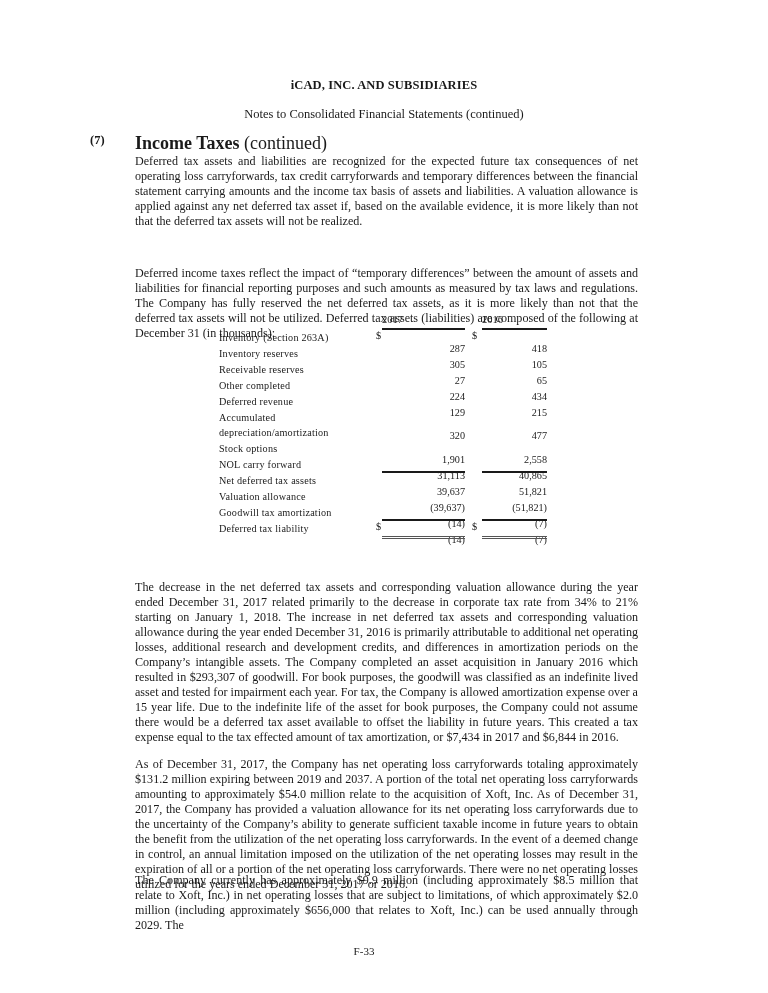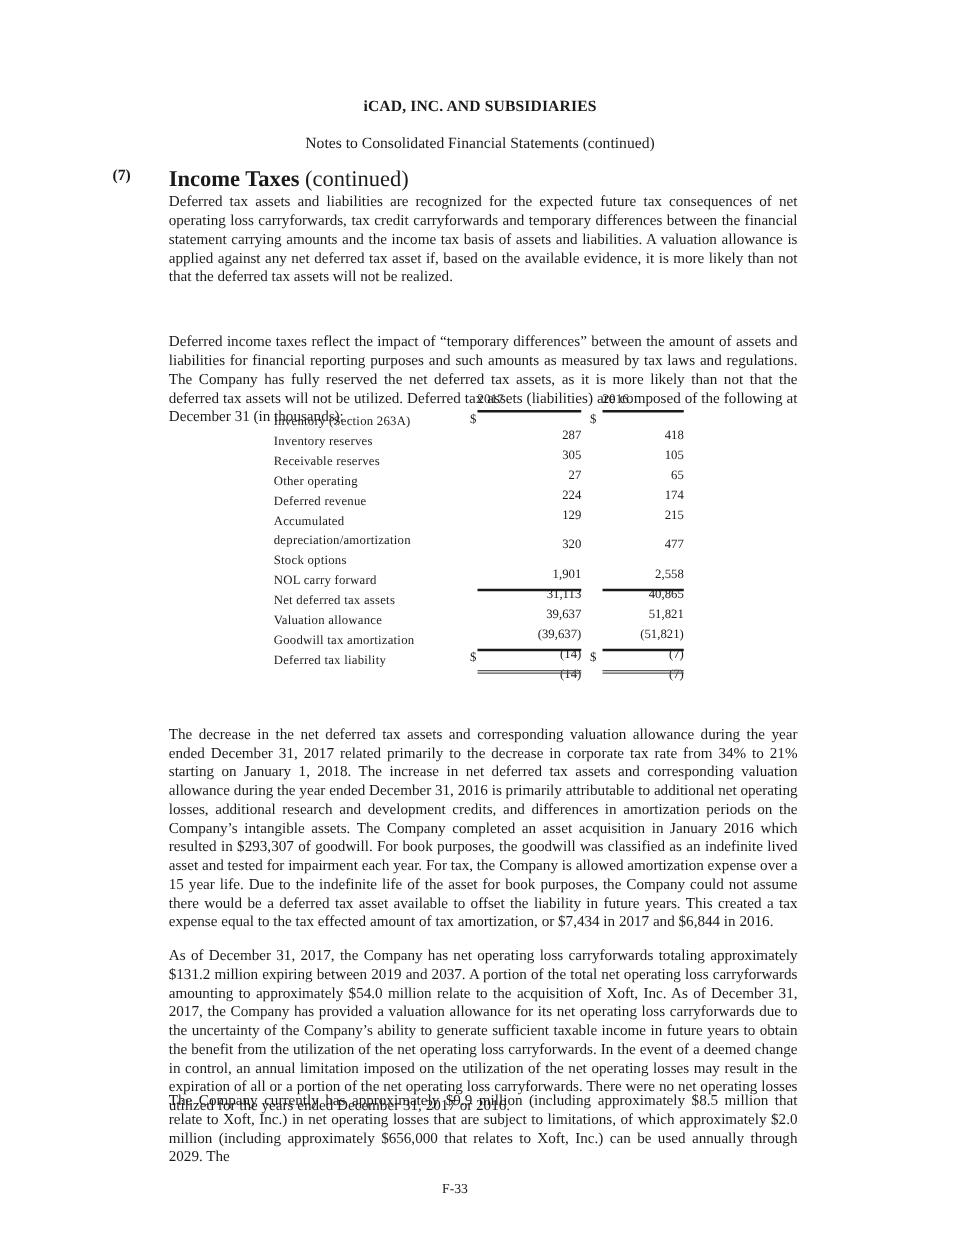--- a/index.html
+++ b/index.html
@@ -85,23 +85,23 @@
     <span class="lbl">Inventory reserves</span>
     <span class="v v17">305</span>
     <span class="v v16">105</span>
   </div>
   <div class="row">
     <span class="lbl">Receivable reserves</span>
     <span class="v v17">27</span>
     <span class="v v16">65</span>
   </div>
   <div class="row">
-    <span class="lbl">Other operating</span>
+    <span class="lbl">Other completed</span>
     <span class="v v17">224</span>
-    <span class="v v16">174</span>
+    <span class="v v16">434</span>
   </div>
   <div class="row">
     <span class="lbl">Deferred revenue</span>
     <span class="v v17">129</span>
     <span class="v v16">215</span>
   </div>
   <div class="row tall">
     <span class="lbl" style="width:125px;">Accumulated depreciation/amortization</span>
     <span class="v v17">320</span>
     <span class="v v16">477</span>

